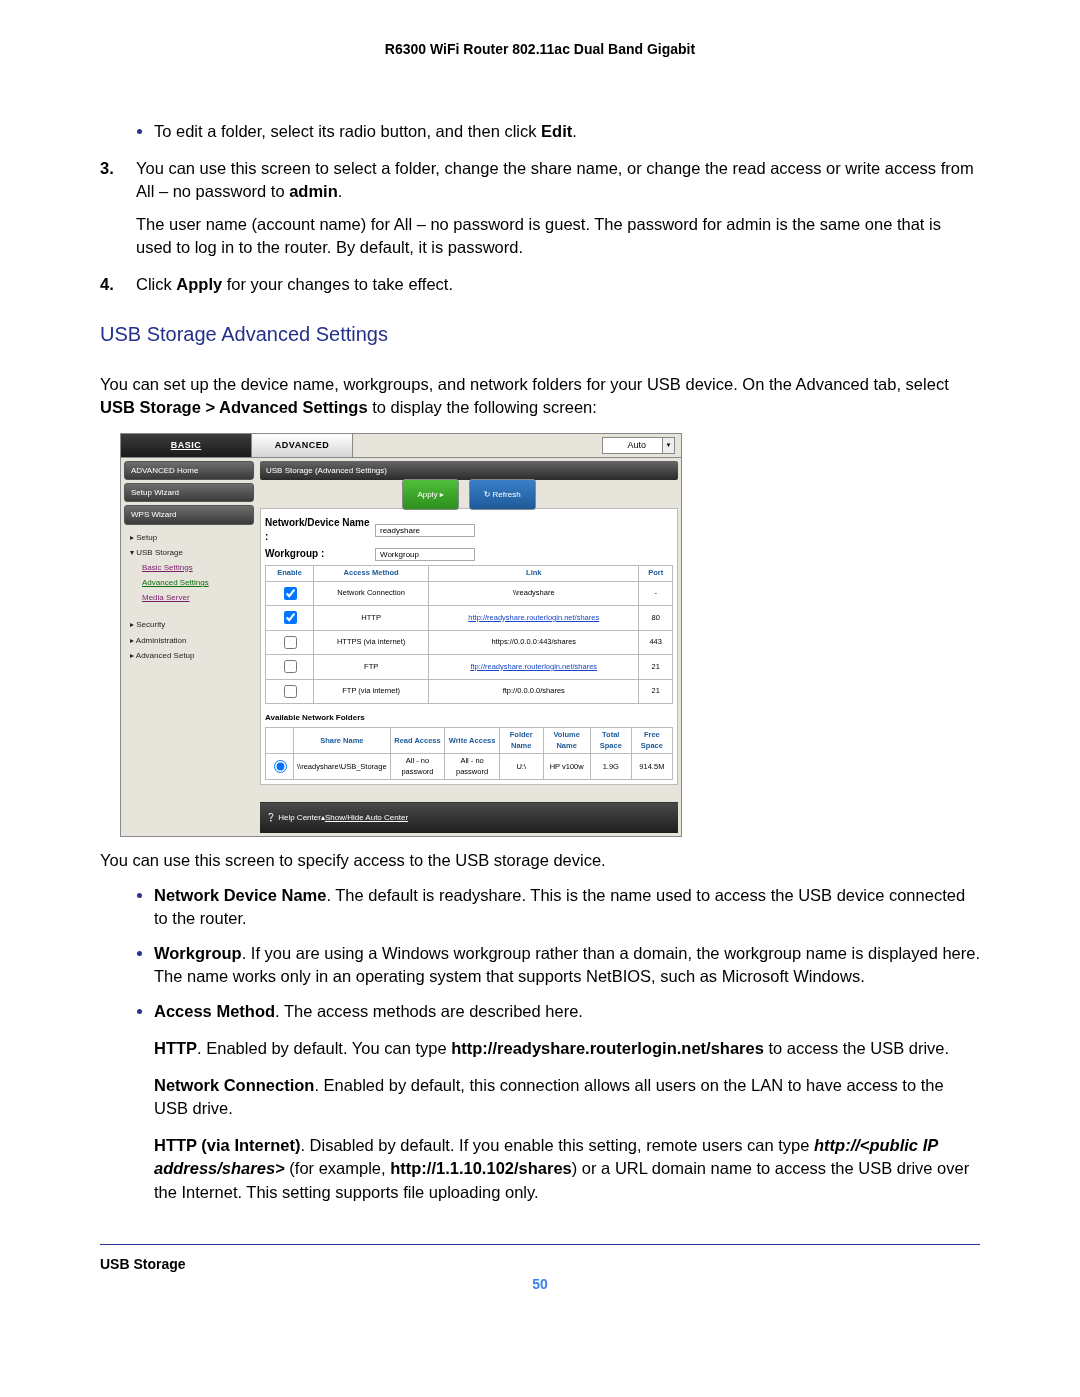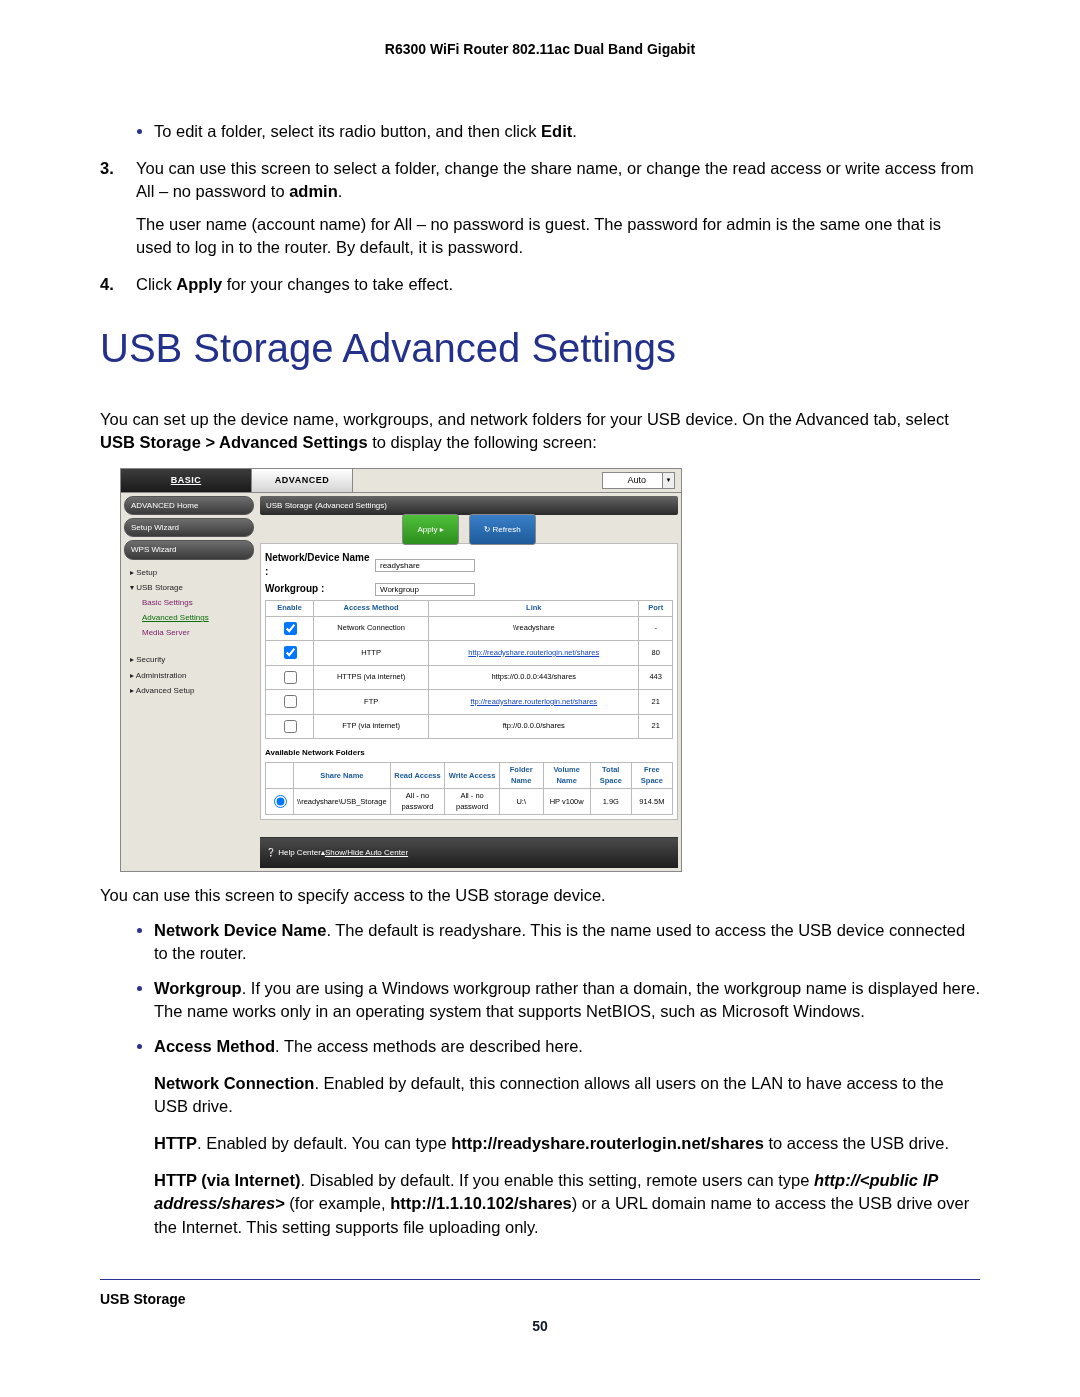--- a/index.html
+++ b/index.html
@@ -4,50 +4,50 @@
 <style>
   body{margin:0;background:#fff;font-family:Arial,Helvetica,sans-serif;color:#000;line-height:1.4}
   .page{width:880px;margin:0 auto;padding:40px 100px 30px}
   .running-head{text-align:center;font-weight:bold;font-size:14px;margin-bottom:60px}
   ol.steps{margin:0;padding:0;list-style:none;font-size:16.5px}
   ol.steps>li{margin:0 0 14px;padding-left:36px;position:relative}
   ol.steps>li .num{position:absolute;left:0;font-weight:bold}
   ol.steps>li>ul{list-style:disc;margin:0 0 8px 0;padding-left:18px;color:#000}
   ol.steps>li>ul>li::marker{color:#2a318f}
   ol.steps p{margin:10px 0}
-  h2.section{font-family:"Trebuchet MS","Segoe UI",Arial,sans-serif;font-weight:normal;color:#23318a;font-size:40px;margin:24px 0 32px}
+  h2.section{font-family:"Trebuchet MS","Segoe UI",Arial,sans-serif;font-weight:normal;color:#23318a;font-size:20px;margin:24px 0 25px}
   p.body{font-size:16.5px;margin:12px 0}
   ul.defs{list-style:disc;font-size:16.5px;padding-left:54px;margin:10px 0}
   ul.defs>li{margin:12px 0}
   ul.defs>li::marker{color:#2a318f}
   .indented{margin-left:54px}
   .indented p{font-size:16.5px;margin:14px 0}
   .footer-rule{border:0;border-top:1.5px solid #2a318f;margin:40px 0 10px}
   .footer-label{text-align:left;font-weight:bold;font-size:14px}
-  .footer-page{text-align:center;font-weight:bold;font-size:14px;color:#0f172a;margin-top:8px}
+  .footer-page{text-align:center;font-weight:bold;font-size:14px;color:#3b82f6;margin-top:1px}
   b{font-weight:bold}
 
   
   .shot{width:560px;margin:14px 0 10px 20px;border:1px solid #888;font-size:9px;background:#22c55e}
   .tabs{display:flex;background:#e7e4dc;border-bottom:1px solid #888}
   .tab{padding:5px 0;text-align:center;border-right:1px solid #888;background:linear-gradient(#3c3c3c,#1a1a1a);color:#fff;font-weight:bold;text-decoration:underline;letter-spacing:.5px}
   .tab.basic{width:130px}
   .tab.adv{width:100px;background:linear-gradient(#fff,#d5d5d5);color:#000;text-decoration:none}
   .tabs .grow{flex:1;background:#e7e4dc;display:flex;justify-content:flex-end;align-items:center;padding-right:6px}
   .auto{display:flex;align-items:stretch}
   .auto .sel{background:#fff;border:1px solid #888;padding:1px 16px 1px 24px}
   .auto .drop{background:#eee;border:1px solid #888;border-left:0;width:11px;display:flex;align-items:center;justify-content:center}
   .body2{display:flex}
   .side{width:130px;background:#e7e4dc;padding:3px}
-  .pill{background:linear-gradient(#6e6e6e,#3a3a3a);color:#fff;border-radius:9px;border:1px solid #555;padding:3px 6px;font-size:8px;margin-bottom:3px}
+  .pill{background:linear-gradient(#6e6e6e,#3a3a3a);color:#fff;border-radius:3px;border:1px solid #555;padding:3px 6px;font-size:8px;margin-bottom:3px}
   .tree{font-size:8px;color:#222;padding:2px 2px 2px 6px}
   .tree .item{padding:2px 0}
   .tree .sub{padding-left:12px}
   .tree .sub .item.sel{color:#0c6d0c;text-decoration:underline}
-  .tree .sub .item.link{color:#7a1c6a}
+  .tree .sub .item.link{text-decoration:underline;color:#7a1c6a}
   .main{flex:1;padding:3px;background:#e7e4dc;position:relative}
   .banner{background:linear-gradient(#666,#2a2a2a);color:#fff;font-size:8px;padding:4px 6px;border-radius:2px}
   .brow{height:24px;display:flex;align-items:center;justify-content:center;gap:10px;margin:2px 0}
   .btn{border-radius:3px;color:#fff;font-size:8px;padding:9px 14px;border:1px solid #888}
   .btn.apply{background:linear-gradient(#4fbf3a,#2d8f1d)}
   .btn.refresh{background:linear-gradient(#3a7fc8,#1d5a99)}
   .panel{background:#fff;border:1px solid #bbb;padding:4px;margin-top:2px}
   .frow{display:flex;align-items:center;margin:3px 0}
   .frow .lab{width:110px;font-size:10px;font-weight:bold}
   .frow input{font-size:8px;border:1px solid #aaa;padding:1px 4px;width:90px}
@@ -219,21 +219,21 @@
 
   <p class="body">You can use this screen to specify access to the USB storage device.</p>
 
   <ul class="defs">
     <li><b>Network Device Name</b><span>. The default is readyshare. This is the name used to access the USB device connected to the router.</span></li>
     <li><b>Workgroup</b><span>. If you are using a Windows workgroup rather than a domain, the workgroup name is displayed here. The name works only in an operating system that supports NetBIOS, such as Microsoft Windows.</span></li>
     <li><b>Access Method</b><span>. The access methods are described here.</span></li>
   </ul>
 
   <div class="indented">
+    <p><b>HTTP</b><span>. Enabled by default. You can type </span><b>http://readyshare.routerlogin.net/shares</b><span> to access the USB drive.</span></p>
     <p><b>Network Connection</b><span>. Enabled by default, this connection allows all users on the LAN to have access to the USB drive.</span></p>
-    <p><b>HTTP</b><span>. Enabled by default. You can type </span><b>http://readyshare.routerlogin.net/shares</b><span> to access the USB drive.</span></p>
     <p><b>HTTP (via Internet)</b><span>. Disabled by default. If you enable this setting, remote users can type </span><b><i>http://&lt;public IP address/shares&gt;</i></b><span> (for example, </span><b>http://1.1.10.102/shares</b><span>) or a URL domain name to access the USB drive over the Internet. This setting supports file uploading only.</span></p>
   </div>
 
   <hr class="footer-rule">
   <div class="footer-label">USB Storage</div>
   <div class="footer-page">50</div>
 </div>
 
 </body></html>

